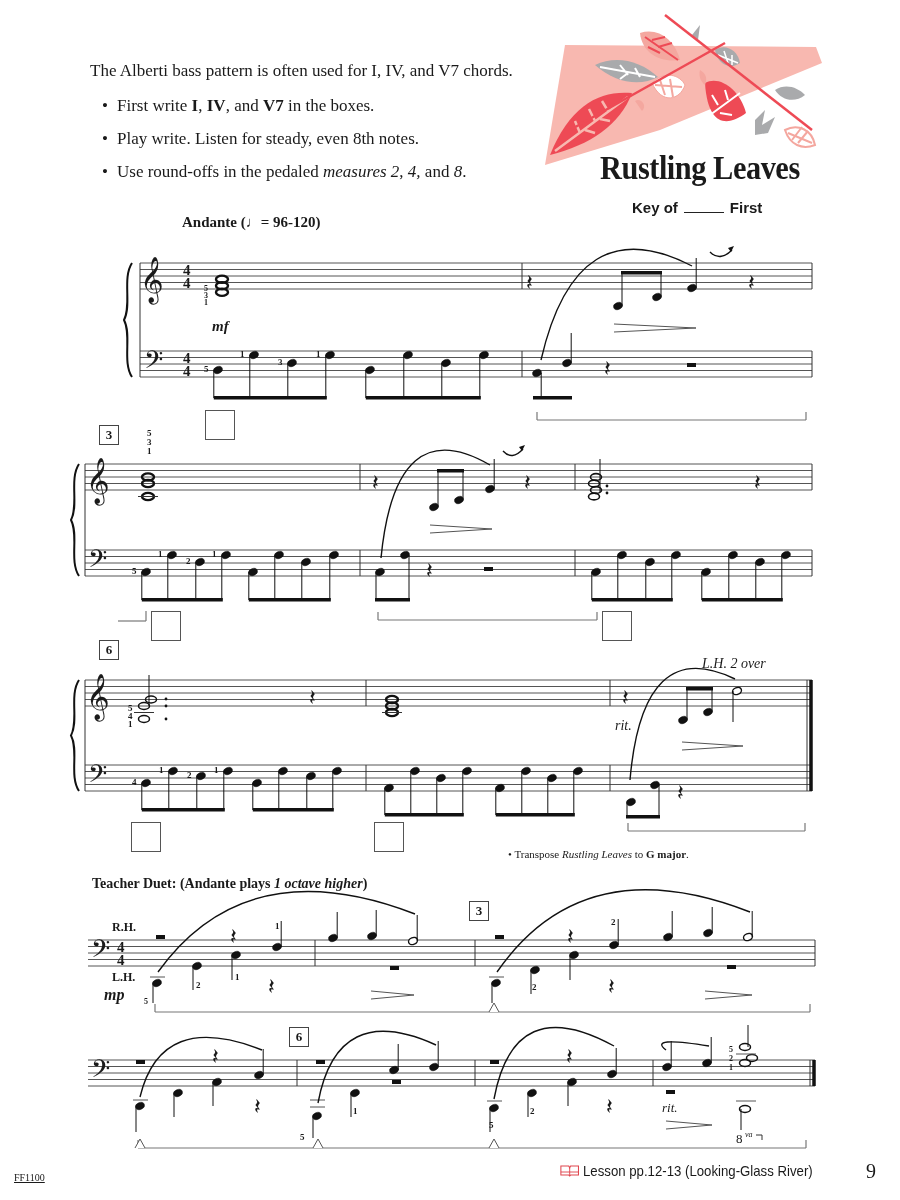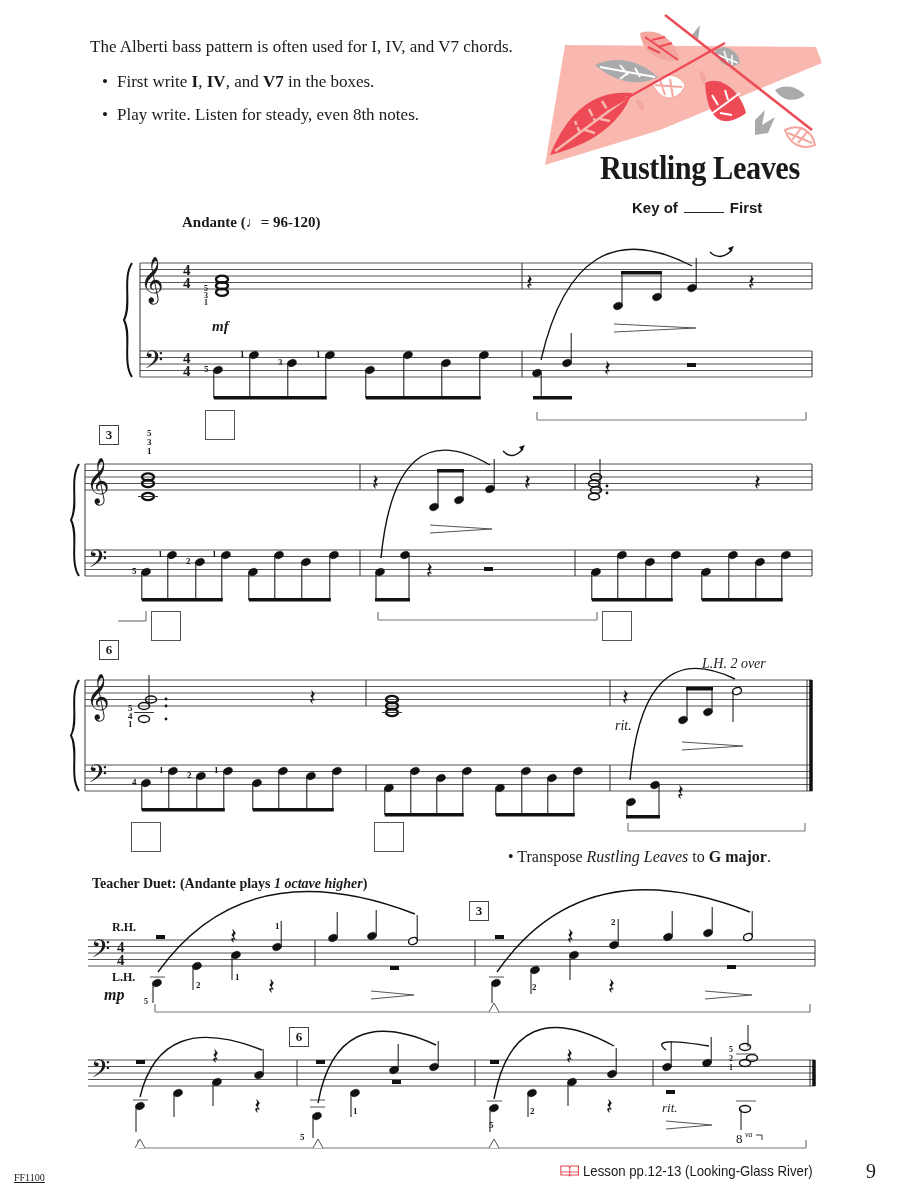--- a/index.html
+++ b/index.html
@@ -1,48 +1,49 @@
 <!DOCTYPE html>
 <html><head>
 <meta charset="utf-8">
 <style>
   html, body { margin: 0; padding: 0; background: #ffffff; }
   body { width: 900px; height: 1200px; position: relative; overflow: hidden;
          font-family: "Liberation Serif", "DejaVu Serif", serif; color: #1a1a1a; }
-  .intro { position: absolute; left: 90px; top: 36px; width: 470px; font-size: 17px; line-height: 22px; }
+  .intro { position: absolute; left: 90px; top: 60px; width: 470px; font-size: 17px; line-height: 22px; }
   .intro p { margin: 0 0 13px 0; }
   .intro ul { list-style: none; margin: 12px; padding: 0; }
   .intro li { margin: 0 0 11px 0; padding-left: 15px; position: relative; }
   .intro li::before { content: "•"; position: absolute; left: 0; top: 0; }
   .title-art { position: absolute; left: 540px; top: 5px; width: 300px; height: 160px; }
   .title { position: absolute; left: 600px; top: 150px; font-size: 33px; font-weight: bold;
            letter-spacing: -0.5px; transform: scaleX(0.92); transform-origin: left; }
   .key-of { position: absolute; left: 632px; top: 199px; font-family: "Liberation Sans", "DejaVu Sans", sans-serif;
             font-weight: bold; font-size: 15px; }
   .key-of .blank { display: inline-block; width: 40px; border-bottom: 1.5px solid #222; margin: 0 6px; }
   .tempo { position: absolute; left: 182px; top: 214px; font-weight: bold; font-size: 15px; }
   svg.score { position: absolute; left: 0; top: 0; }
   .box { position: absolute; border: 1.5px solid #555; background: #fff; }
   .mnum { position: absolute; width: 18px; height: 18px; border: 1px solid #444; font-weight: bold;
           font-size: 13px; text-align: center; line-height: 18px; background: #fff; }
-  .transpose { position: absolute; left: 508px; top: 848px; font-size: 16px; text-align: center; }
+  .transpose { position: absolute; left: 508px; top: 848px; font-size: 11px; text-align: center; }
   .duet-head { position: absolute; left: 92px; top: 876px; font-weight: bold; font-size: 14px; }
   .footer-code { position: absolute; left: 14px; top: 1172px; font-size: 10px; text-decoration: underline; }
   .footer-lesson { position: absolute; left: 560px; top: 1162px; font-family: "Liberation Sans", "DejaVu Sans", sans-serif;
                    font-size: 15px; transform: scaleX(0.88); transform-origin: left; }
   .page-num { position: absolute; left: 866px; top: 1160px; font-size: 20px; }
 </style>
 </head>
 <body>
 
 <div class="intro">
   <p>The Alberti bass pattern is often used for I, IV, and V7 chords.</p>
   <ul id="bullets">
       <li><span>First write </span><b>I</b><span>, </span><b>IV</b><span>, and </span><b>V7</b><span> in the boxes.</span></li>
       <li><span>Play write. Listen for steady, even 8th notes.</span></li>
+      <li><span>Use round-offs in the pedaled </span><i>measures 2</i><span>, </span><i>4,</i><span> and </span><i>8</i><span>.</span></li>
     </ul>
 </div>
 
 <svg class="title-art" viewBox="0 0 300 160">
   <polygon id="art-bg" points="5,160 25,40 276,42 282,58 120,125" fill="#f8b8b0"></polygon>
   <path id="art-red1" d="M10,150 C30,100 60,85 92,88 C80,120 50,140 10,150Z" fill="#ee4a55"></path>
   <path d="M15,146 L88,92 M40,128 L35,116 M55,116 L49,104 M68,106 L62,96 M45,125 L55,128 M60,114 L70,116" stroke="#f8b8b0" stroke-width="2.5" fill="none"></path>
   <path id="art-gray1" d="M55,60 C75,50 100,55 118,72 C100,82 75,78 55,60Z" fill="#a9aaac"></path>
   <path d="M60,62 L115,72 M80,60 L88,70 M95,63 L100,72 M80,74 L88,68" stroke="#fff" stroke-width="2" fill="none"></path>
   <path id="art-pink1" d="M100,28 C118,22 135,35 140,55 C120,58 102,48 100,28Z" fill="#f4a79f"></path>

